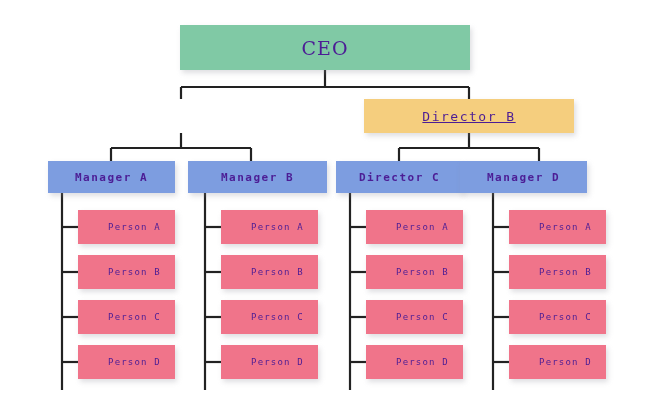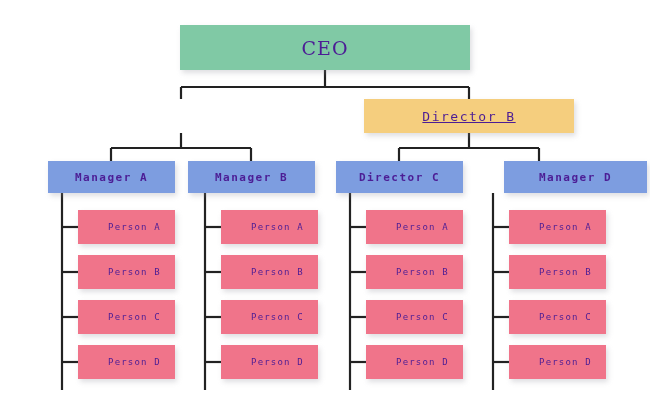--- a/index.html
+++ b/index.html
@@ -115,27 +115,27 @@
     <span>CEO</span>
   </div>
 
   <div class="node node-director" style="left:364px; top:99px; width:210px; height:34px;text-decoration:underline;">
     <span>Director B</span>
   </div>
 
   <div class="node node-manager" style="left:48px; top:161px; width:127px; height:32px;">
     <span>Manager A</span>
   </div>
-  <div class="node node-manager" style="left:188px; top:161px; width:127px; height:32px;">
+  <div class="node node-manager" style="left:188px; top:161px; width:139px; height:32px;">
     <span>Manager B</span>
   </div>
   <div class="node node-manager" style="left:336px; top:161px; width:127px; height:32px;">
     <span>Director C</span>
   </div>
-  <div class="node node-manager" style="left:504px; top:161px; width:143px; height:32px;">
+  <div class="node node-manager" style="left:460px; top:161px; width:127px; height:32px;">
     <span>Manager D</span>
   </div>
 
   <div class="node node-person" style="left:78px; top:210px; width:97px; height:34px;">
     <span>Person A</span>
   </div>
   <div class="node node-person" style="left:78px; top:255px; width:97px; height:34px;">
     <span>Person B</span>
   </div>
   <div class="node node-person" style="left:78px; top:300px; width:97px; height:34px;">

